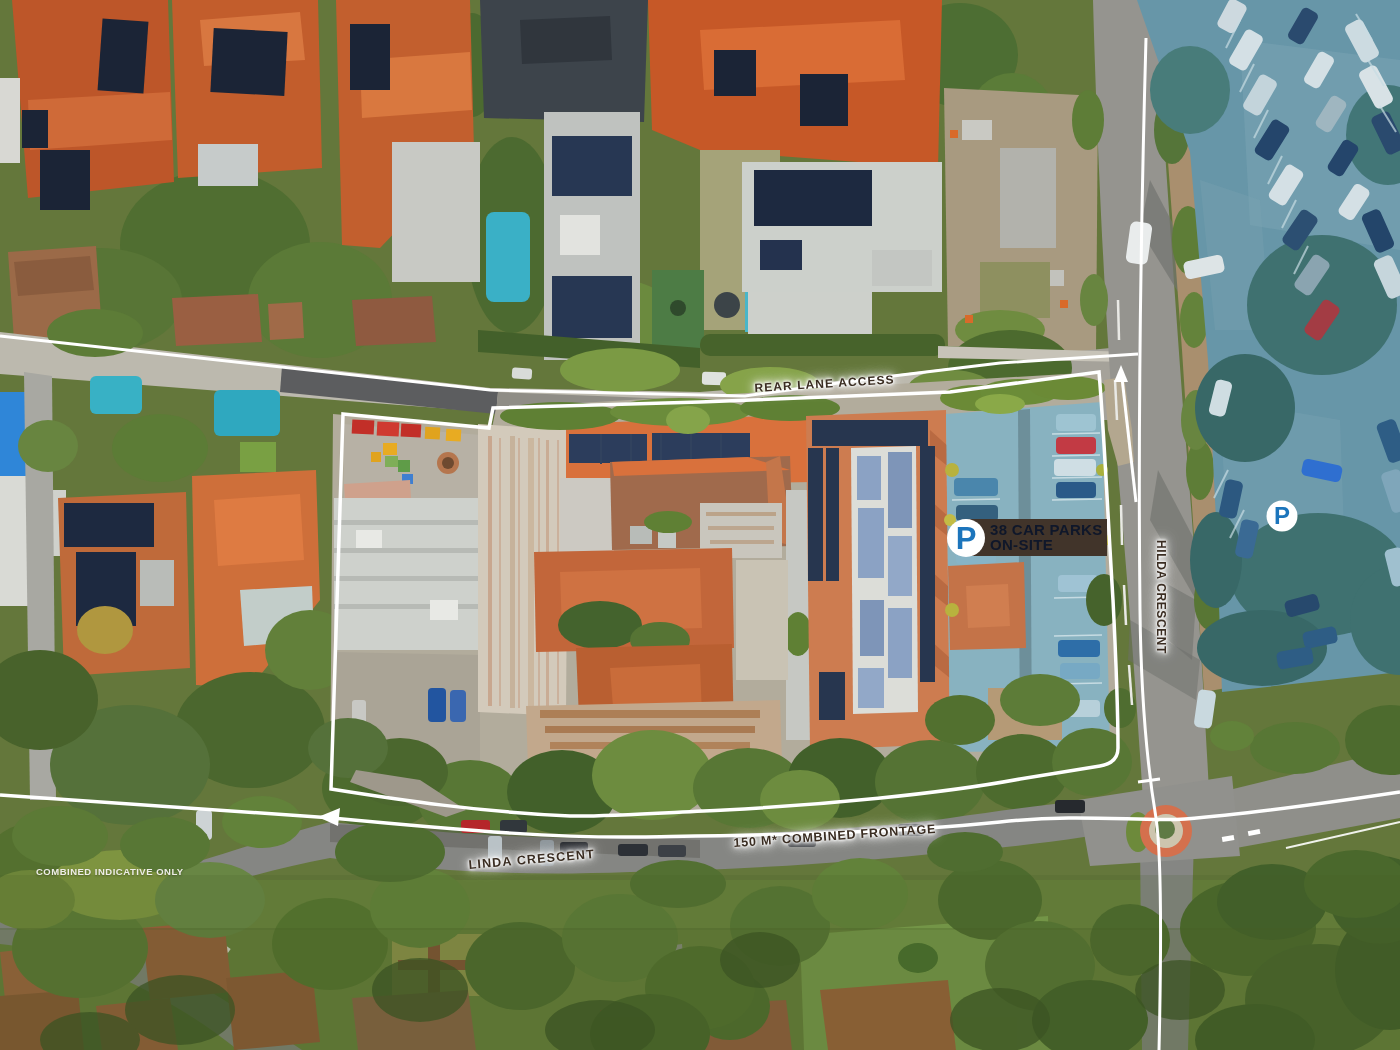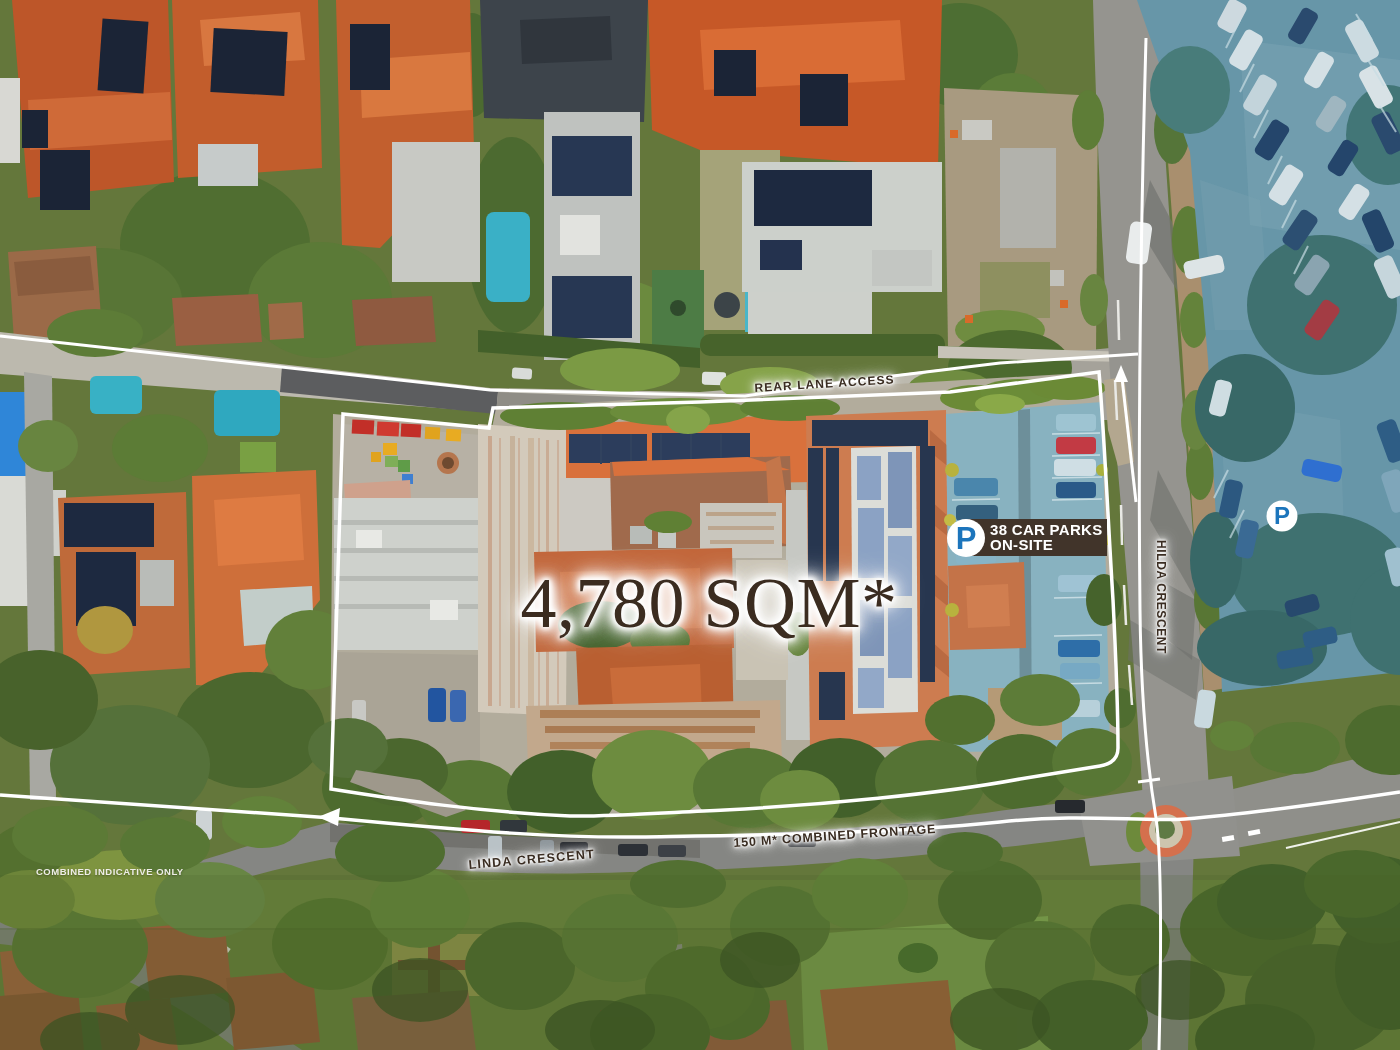--- a/index.html
+++ b/index.html
@@ -671,26 +671,25 @@
 <text x="966" y="549" font-family="Liberation Sans, sans-serif" font-size="31" font-weight="bold" fill="#1c75bc" text-anchor="middle">P</text>
 </g>
 
 <g>
 <circle cx="1282" cy="516" r="15.5" fill="#ffffff"></circle>
 <text x="1282" y="524" font-family="Liberation Sans, sans-serif" font-size="24" font-weight="bold" fill="#1c75bc" text-anchor="middle">P</text>
 </g>
 </g>
 </svg>
 
-<div class="lbl" id="bigsqm" style="left:709px;top:562px;transform:translateX(-50%);font-family:'Liberation Serif',serif;font-size:72px;color:#3b2c20;letter-spacing:0.5px;text-shadow:0 0 5px #fff,0 0 9px #fff,0 0 14px #fff,0 0 20px #fff,0 0 28px #fff,0 0 5px #fff,0 0 9px #fff,0 0 14px #fff,0 0 20px #fff,0 0 36px #fff;">4,780 SQM*</div>
 
 <div class="lbl" style="left:754px;top:381px;font-size:12px;font-weight:bold;letter-spacing:1.1px;transform:rotate(-3.5deg);transform-origin:left top;">REAR LANE ACCESS</div>
 
 <div class="lbl" style="left:1168px;top:540px;font-size:12px;font-weight:bold;letter-spacing:0.6px;transform:rotate(90deg);transform-origin:left top;">HILDA CRESCENT</div>
 
 <div class="lbl" style="left:468px;top:858px;font-size:12.5px;font-weight:bold;letter-spacing:1.2px;transform:rotate(-5deg);transform-origin:left top;">LINDA CRESCENT</div>
 
 <div class="lbl" style="left:733px;top:836px;font-size:12.5px;font-weight:bold;letter-spacing:0.8px;transform:rotate(-4deg);transform-origin:left top;">150 M* COMBINED FRONTAGE</div>
 
 <div style="position:absolute;left:36px;top:866px;font-size:9.5px;font-weight:bold;letter-spacing:0.5px;color:#eeede7;white-space:nowrap;text-shadow:0 1px 2px rgba(40,50,20,0.5);">COMBINED INDICATIVE ONLY</div>
 
-<div style="position:absolute;left:990px;top:523px;color:#ffffff;font-size:15px;font-weight:bold;letter-spacing:0.3px;line-height:14.5px;white-space:nowrap;">38 CAR PARKS<br>ON-SITE</div>
+<div style="position:absolute;left:990px;top:523px;color:#0f172a;font-size:15px;font-weight:bold;letter-spacing:0.3px;line-height:14.5px;white-space:nowrap;">38 CAR PARKS<br>ON-SITE</div>
 </div>
 
 </body></html>

